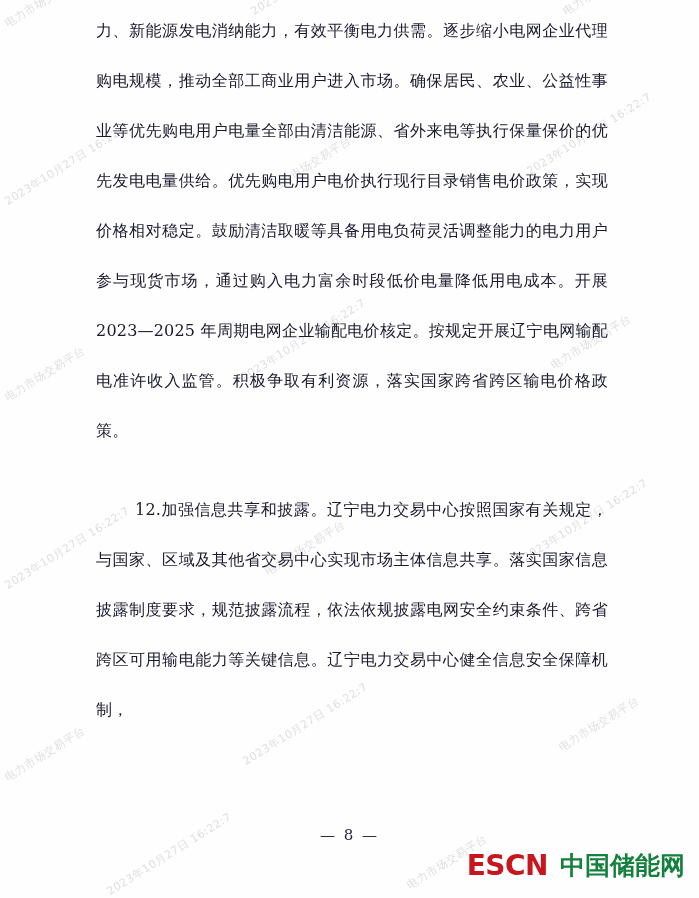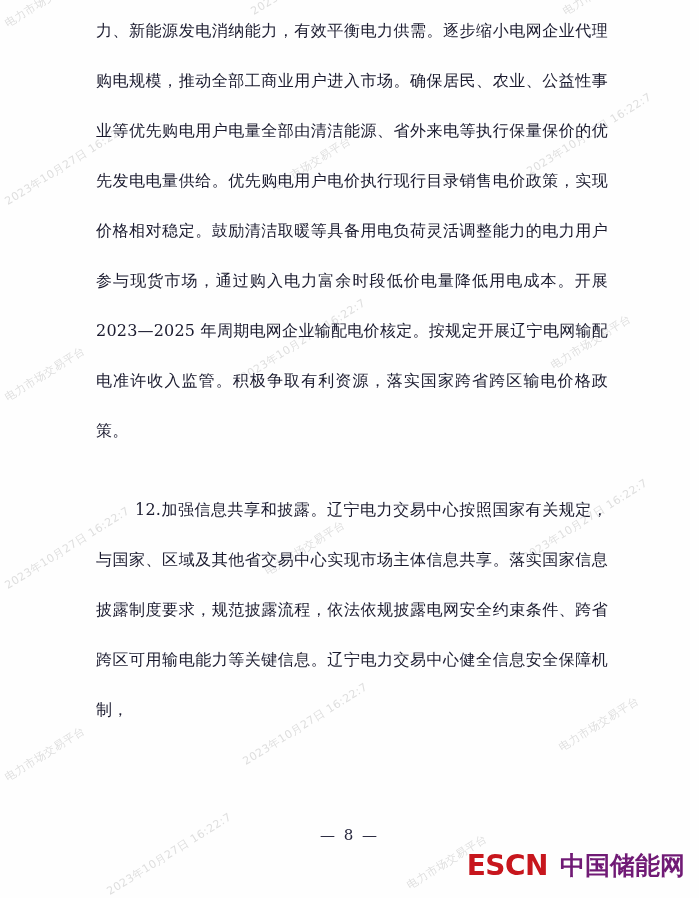--- a/index.html
+++ b/index.html
@@ -82,21 +82,21 @@
     gap: 12px;
   }
   .logo-escn {
     color: #c7161d;
     font-family: "DejaVu Sans", "Liberation Sans", sans-serif;
     font-weight: bold;
     font-size: 28px;
     letter-spacing: -0.5px;
   }
   .logo-cn {
-    color: #701a75;
+    color: #15803d;
     font-family: "DejaVu Sans", "Liberation Sans", sans-serif;
     font-weight: bold;
     font-size: 25px;
     letter-spacing: 0px;
     text-align: right;
   }
 </style>
 </head>
 <body>
 

